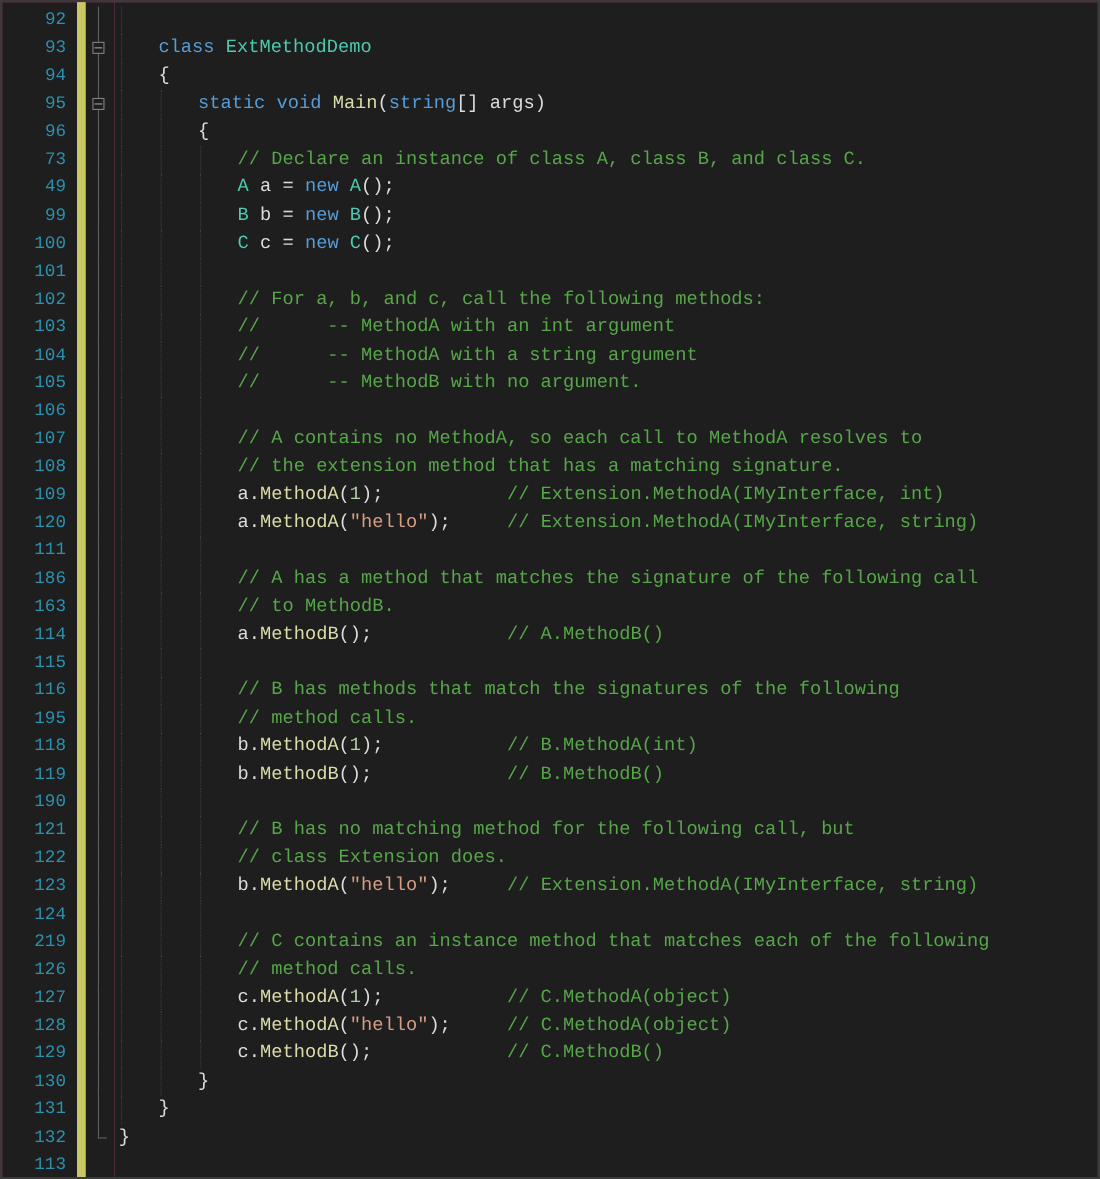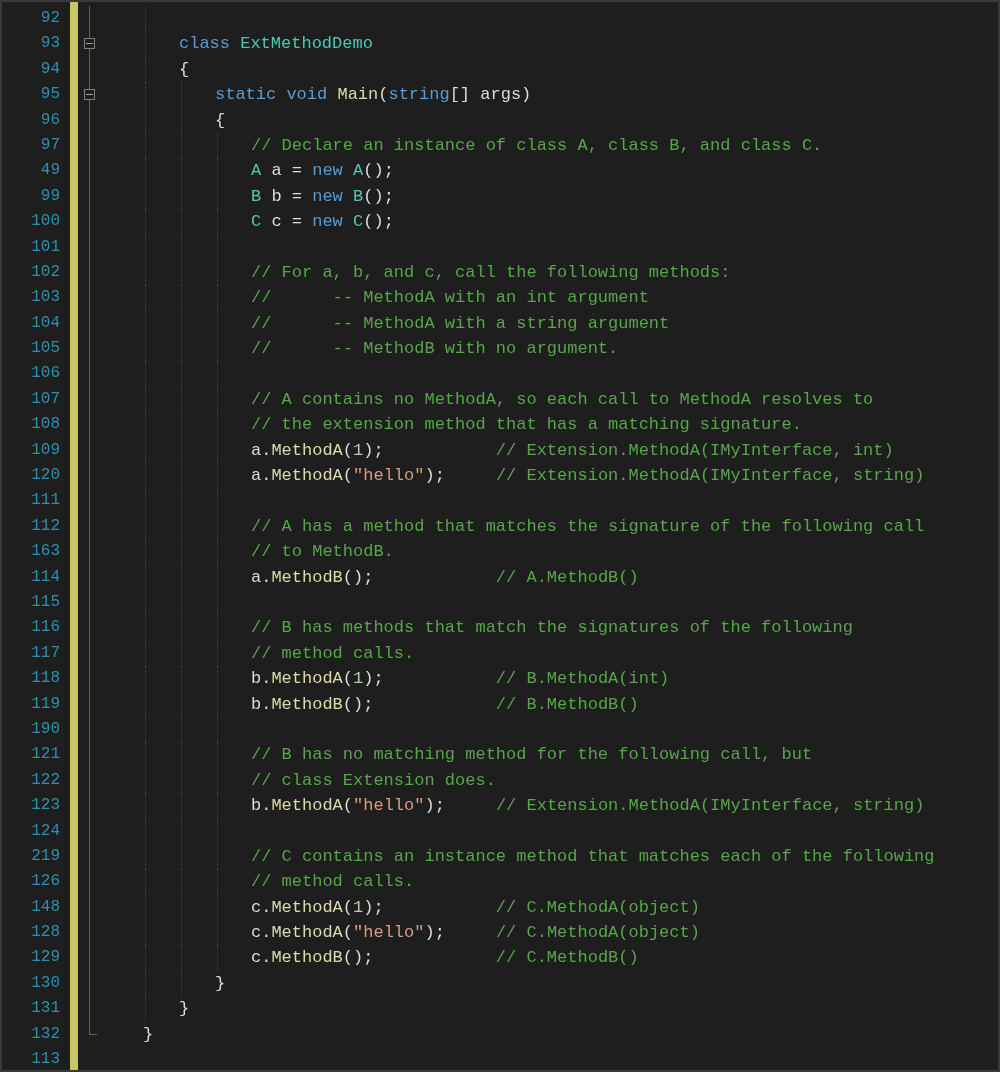--- a/index.html
+++ b/index.html
@@ -94,21 +94,20 @@
     padding-top: 4px;
     position: relative;
     white-space: pre;
     color: #dcdcdc;
   }
   .row {
     height: 25.4px;
     line-height: 25.4px;
     position: relative;
     padding-left: 4px;
-    margin-left: 35px;
   }
   .indent-guides {
     position: absolute;
     left: 0;
     top: 0;
     bottom: 0;
     pointer-events: none;
   }
   .ig {
     position: absolute;
@@ -131,51 +130,51 @@
 <body>
 
 <div class="editor">
 
   <div class="gutter" id="gutter">
       <div class="ln">92</div>
       <div class="ln">93</div>
       <div class="ln">94</div>
       <div class="ln">95</div>
       <div class="ln">96</div>
-      <div class="ln">97</div>
+      <div class="ln">73</div>
       <div class="ln">49</div>
       <div class="ln">99</div>
       <div class="ln">100</div>
       <div class="ln">101</div>
       <div class="ln">102</div>
       <div class="ln">103</div>
       <div class="ln">104</div>
       <div class="ln">105</div>
       <div class="ln">106</div>
       <div class="ln">107</div>
       <div class="ln">108</div>
       <div class="ln">109</div>
       <div class="ln">120</div>
       <div class="ln">111</div>
-      <div class="ln">112</div>
+      <div class="ln">186</div>
       <div class="ln">163</div>
       <div class="ln">114</div>
       <div class="ln">115</div>
       <div class="ln">116</div>
-      <div class="ln">117</div>
+      <div class="ln">195</div>
       <div class="ln">118</div>
       <div class="ln">119</div>
       <div class="ln">190</div>
       <div class="ln">121</div>
       <div class="ln">122</div>
       <div class="ln">123</div>
       <div class="ln">124</div>
       <div class="ln">219</div>
       <div class="ln">126</div>
-      <div class="ln">148</div>
+      <div class="ln">127</div>
       <div class="ln">128</div>
       <div class="ln">129</div>
       <div class="ln">130</div>
       <div class="ln">131</div>
       <div class="ln">132</div>
       <div class="ln">113</div>
     </div>
 
   <div class="marker-col"></div>
 

